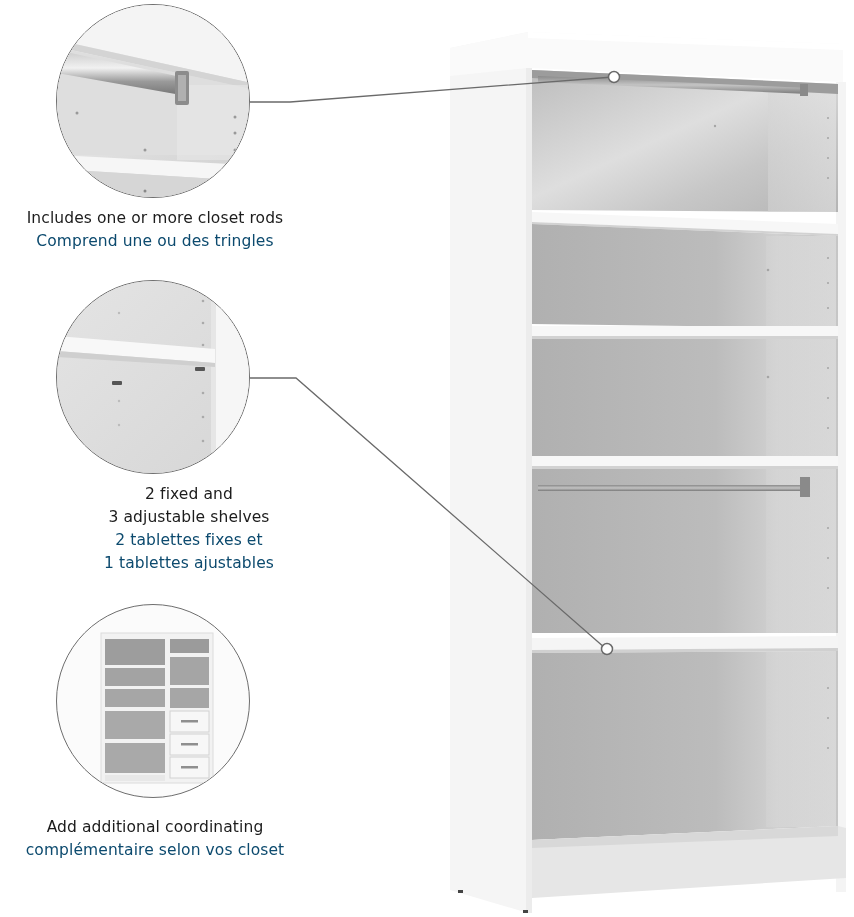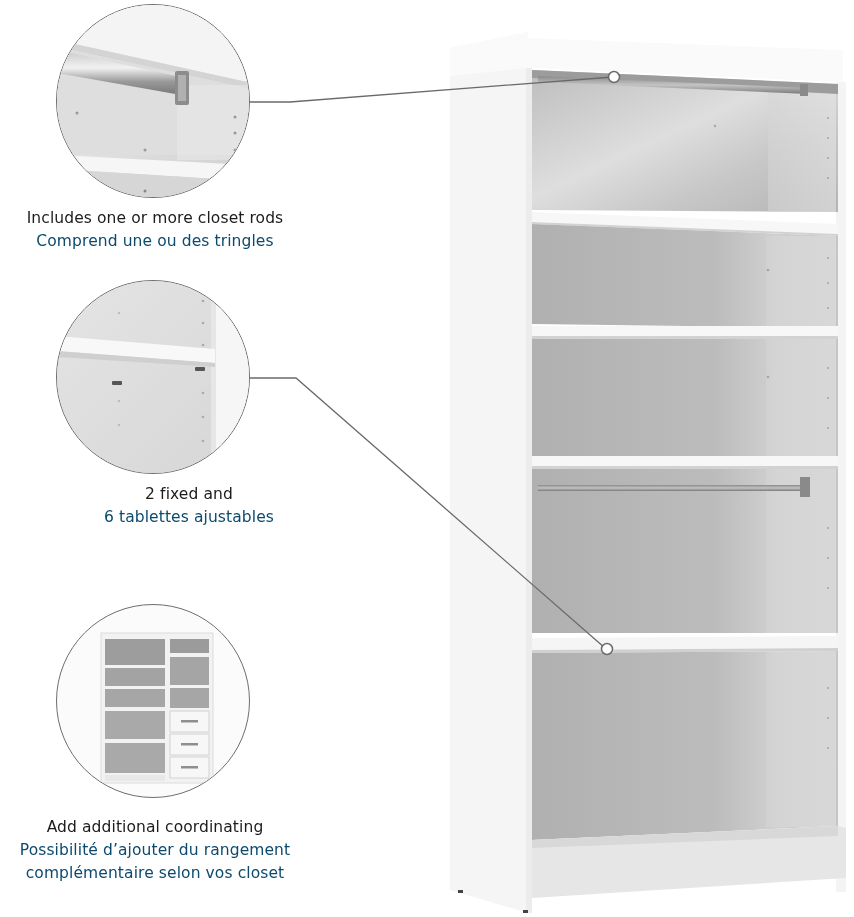--- a/index.html
+++ b/index.html
@@ -144,26 +144,27 @@
     </svg>
   </div>
 
   <div class="caption" id="caption-rods">
     <span class="en">Includes one or more closet rods</span>
     <span class="fr">Comprend une ou des tringles</span>
   </div>
 
   <div class="caption" id="caption-shelves">
     <span class="en">2 fixed and</span>
-    <span class="fr">6 tablettes ajustables</span>
+    <span class="en">3 adjustable shelves</span>
+    <span class="fr">2 tablettes fixes et</span>
+    <span class="fr">1 tablettes ajustables</span>
   </div>
 
   <div class="caption" id="caption-storage">
     <span class="en">Add additional coordinating</span>
-    <span class="fr">Possibilité d’ajouter du rangement</span>
     <span class="fr">complémentaire selon vos closet</span>
   </div>
 
   <svg class="bookcase" viewBox="0 0 400 885">
     <defs>
       <linearGradient id="back1" x1="0" y1="0" x2="1" y2="1">
         <stop offset="0" stop-color="#bdbdbd"></stop>
         <stop offset="0.45" stop-color="#dedede"></stop>
         <stop offset="0.7" stop-color="#c7c7c7"></stop>
         <stop offset="1" stop-color="#b4b4b4"></stop>

